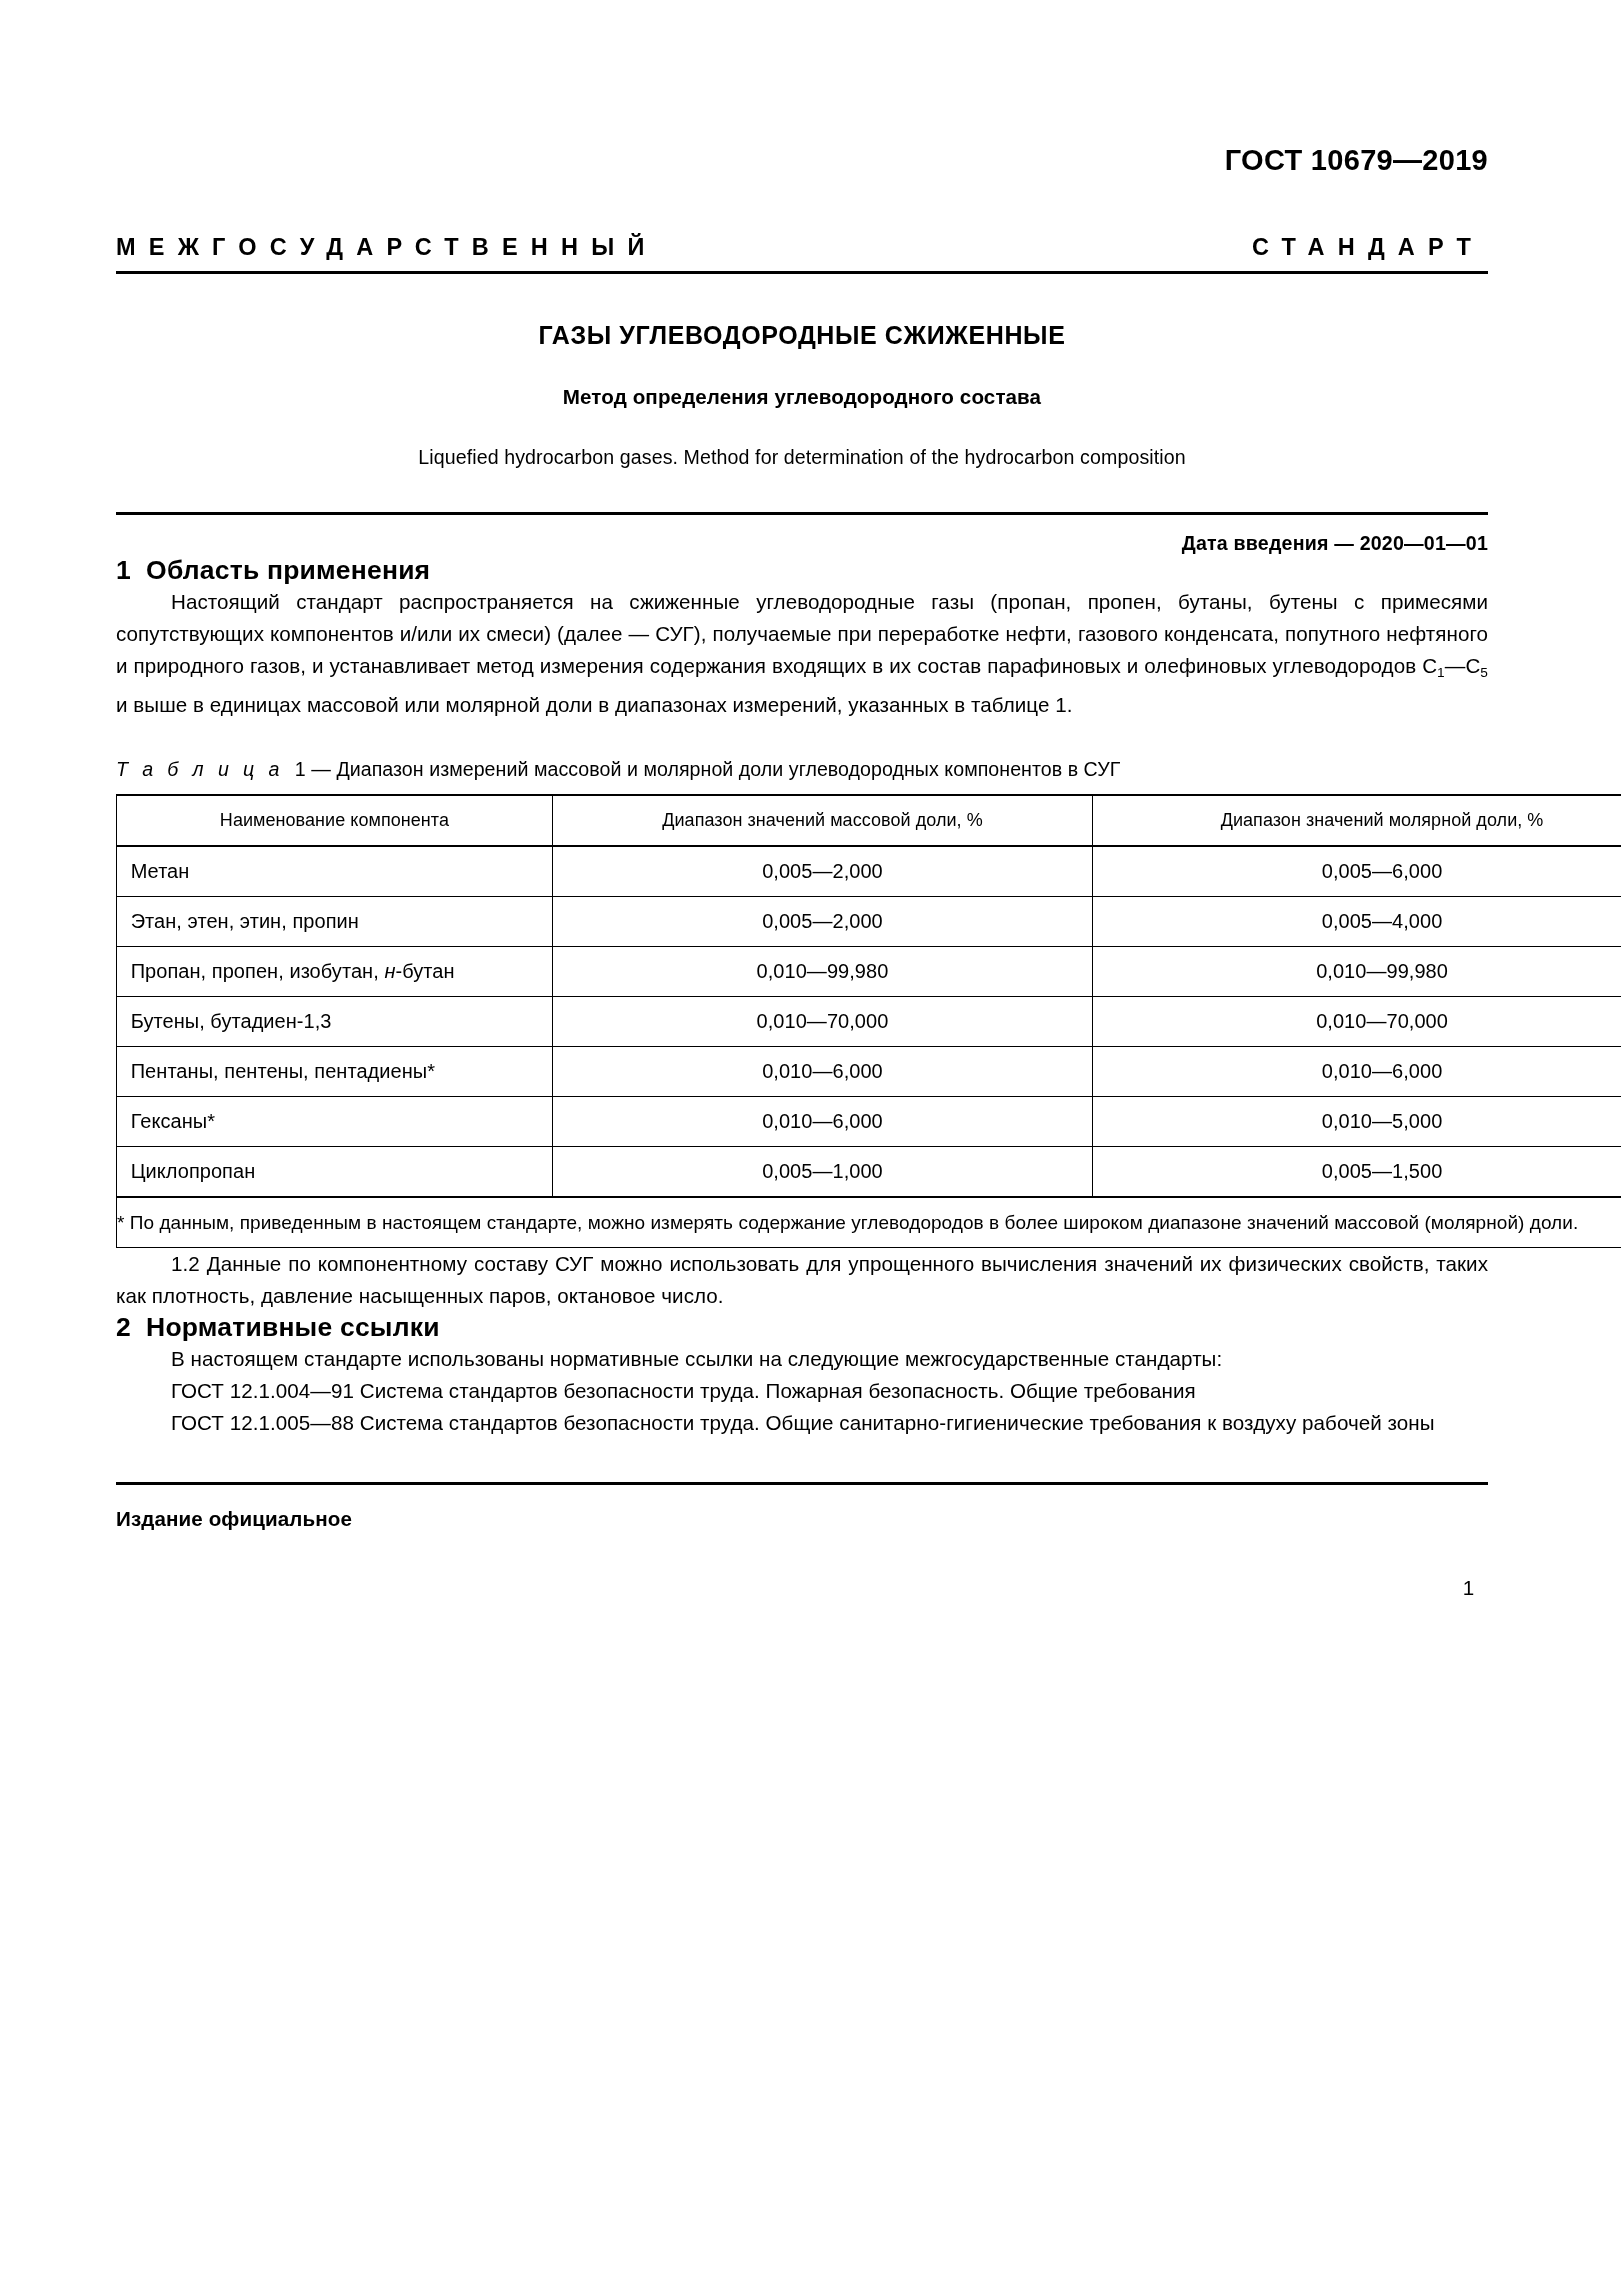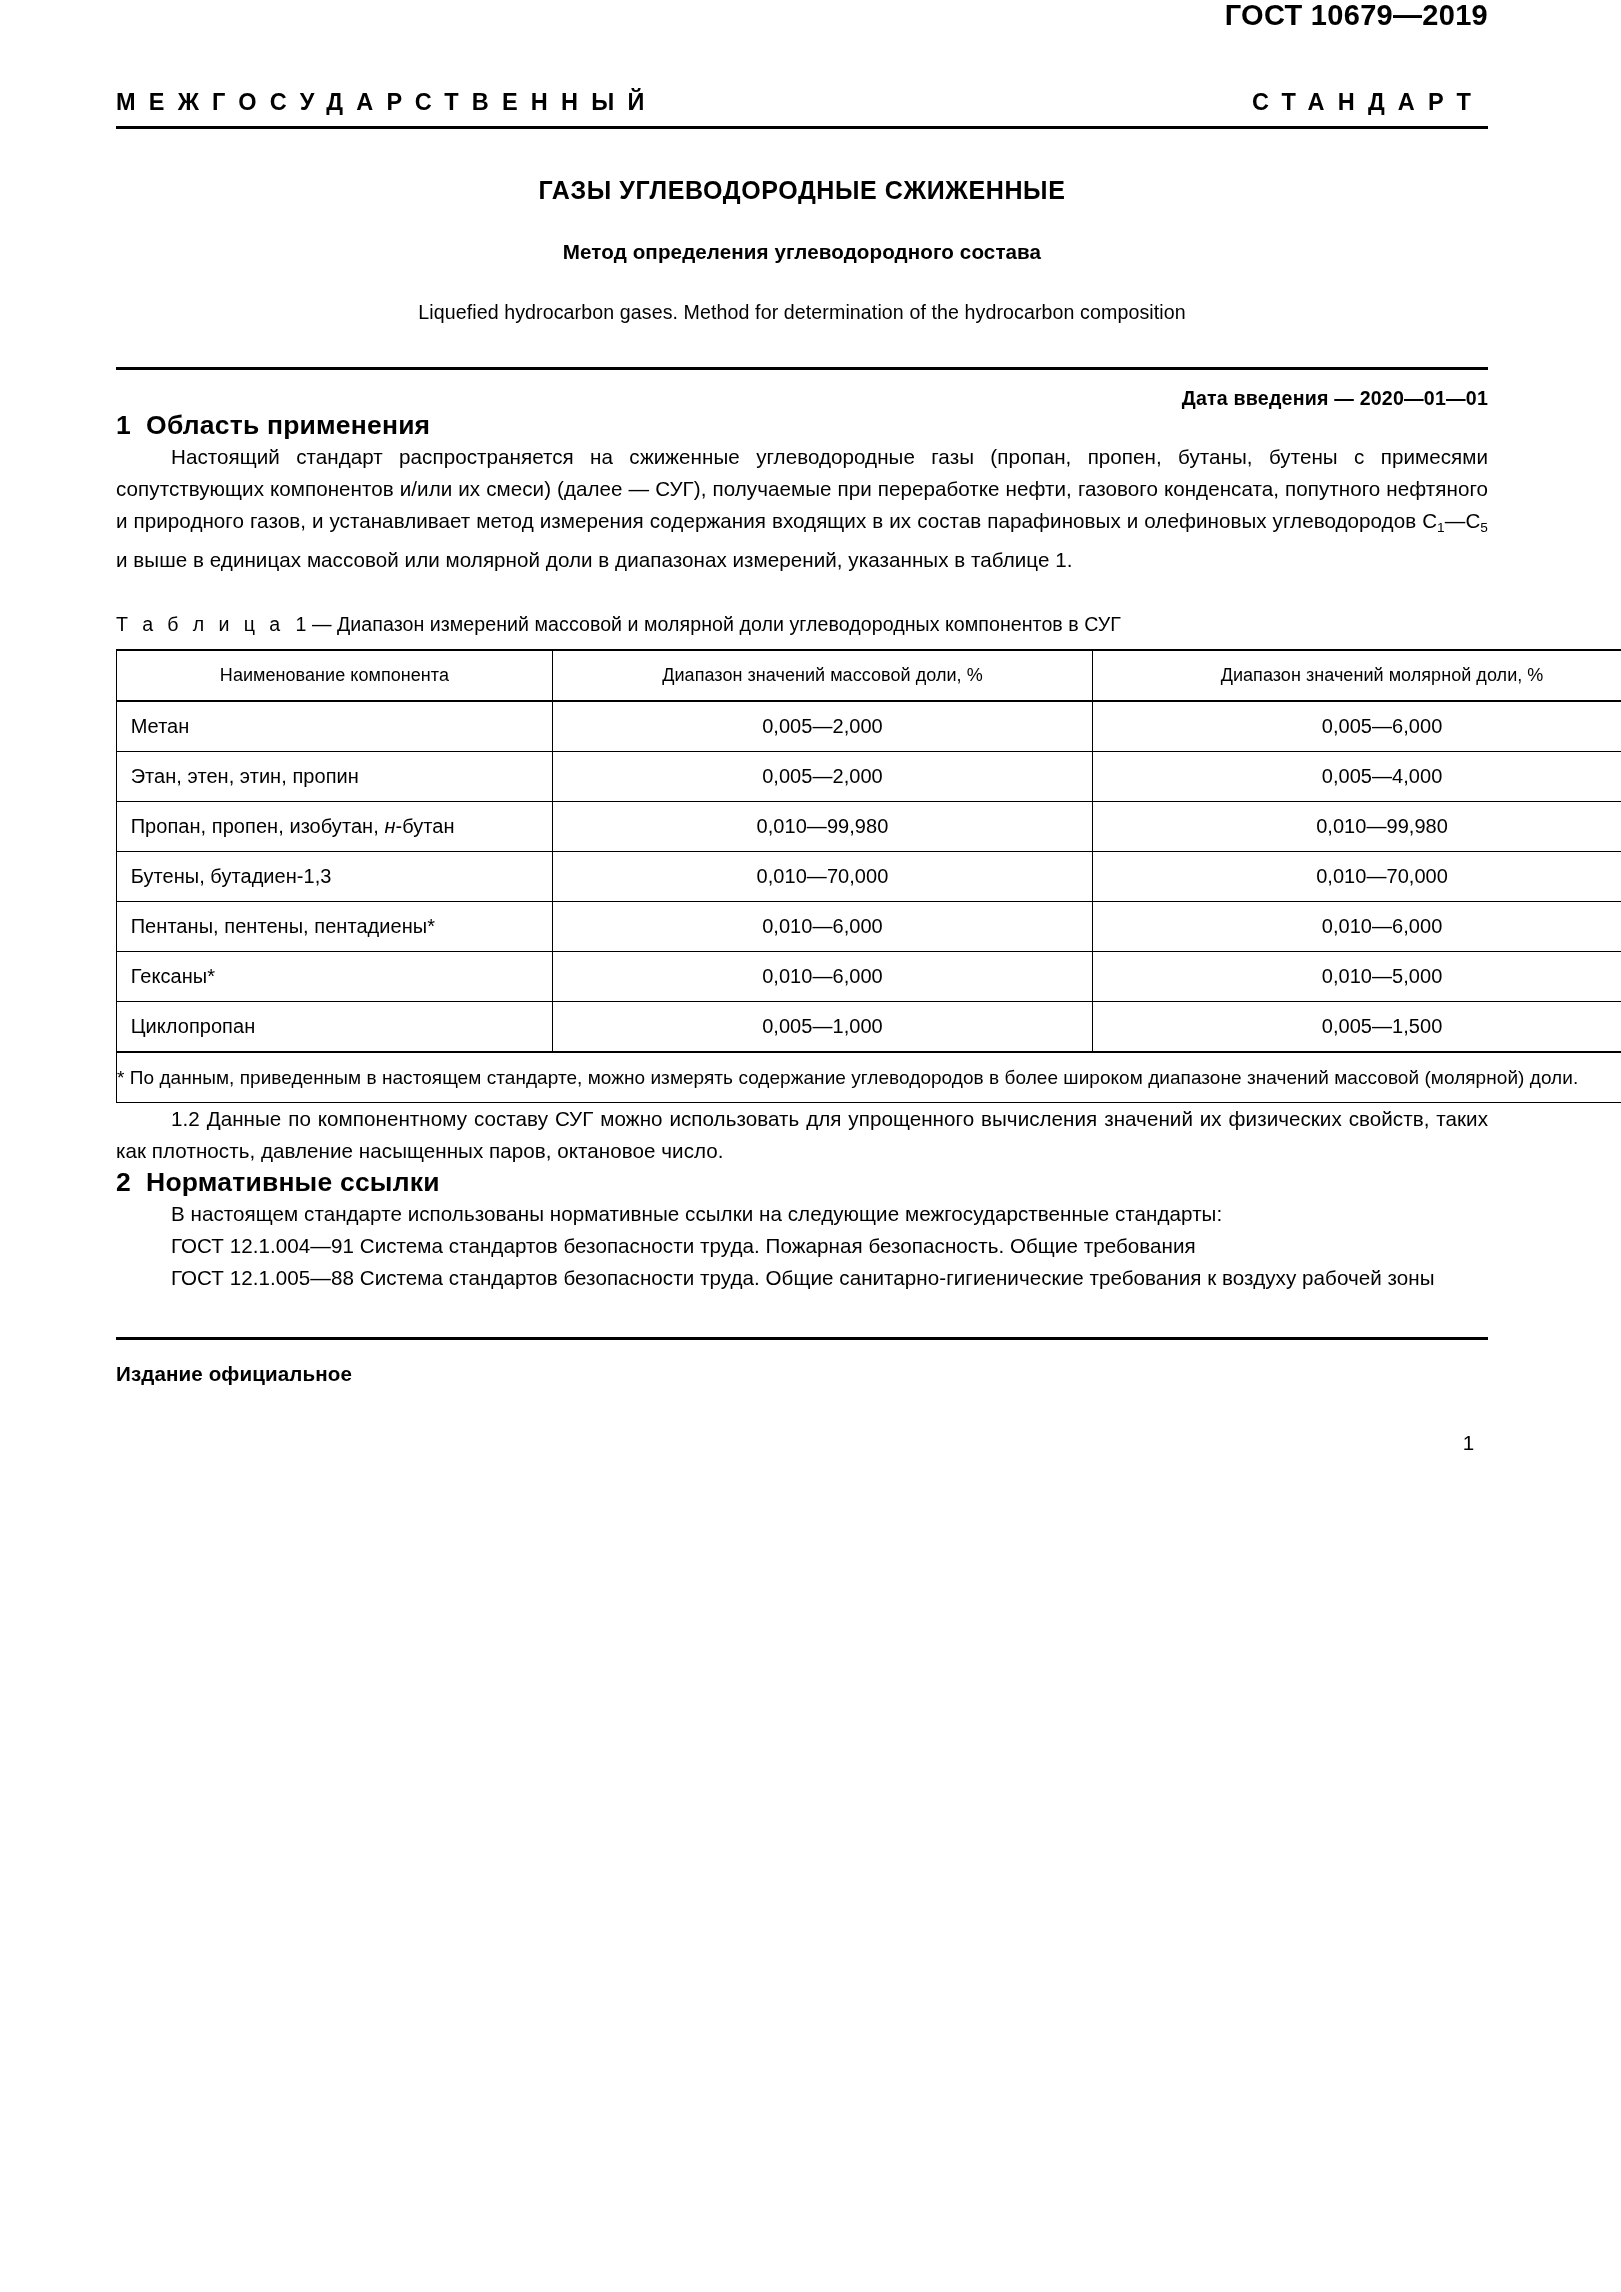--- a/index.html
+++ b/index.html
@@ -28,20 +28,21 @@
     top: 0;
     width: 1372px;
   }
 
   
   .doc-number {
     text-align: right;
     font-size: 29px;
     font-weight: bold;
     letter-spacing: 0.3px;
+    margin-top: 145px;
     line-height: 1.1;
   }
   .std-word-line {
     margin-top: 57px;
     font-size: 23.5px;
     font-weight: bold;
     letter-spacing: 0.5px;
     display: flex;
     justify-content: space-between;
     padding: 0 3.9px 0 0;
@@ -130,20 +131,21 @@
   .ital { font-style: italic; }
 
   
   .table-caption {
     font-size: 19.6px;
     margin-top: 37px;
     letter-spacing: 0.05px;
   }
   .table-caption .tbl-word {
     letter-spacing: 4.4px;
+    font-style: italic;
   }
 
   
   table.data-table {
     border-collapse: collapse;
     width: 1556px;
     margin-top: 13.7px;
     table-layout: fixed;
   }
   table.data-table td, table.data-table th {

